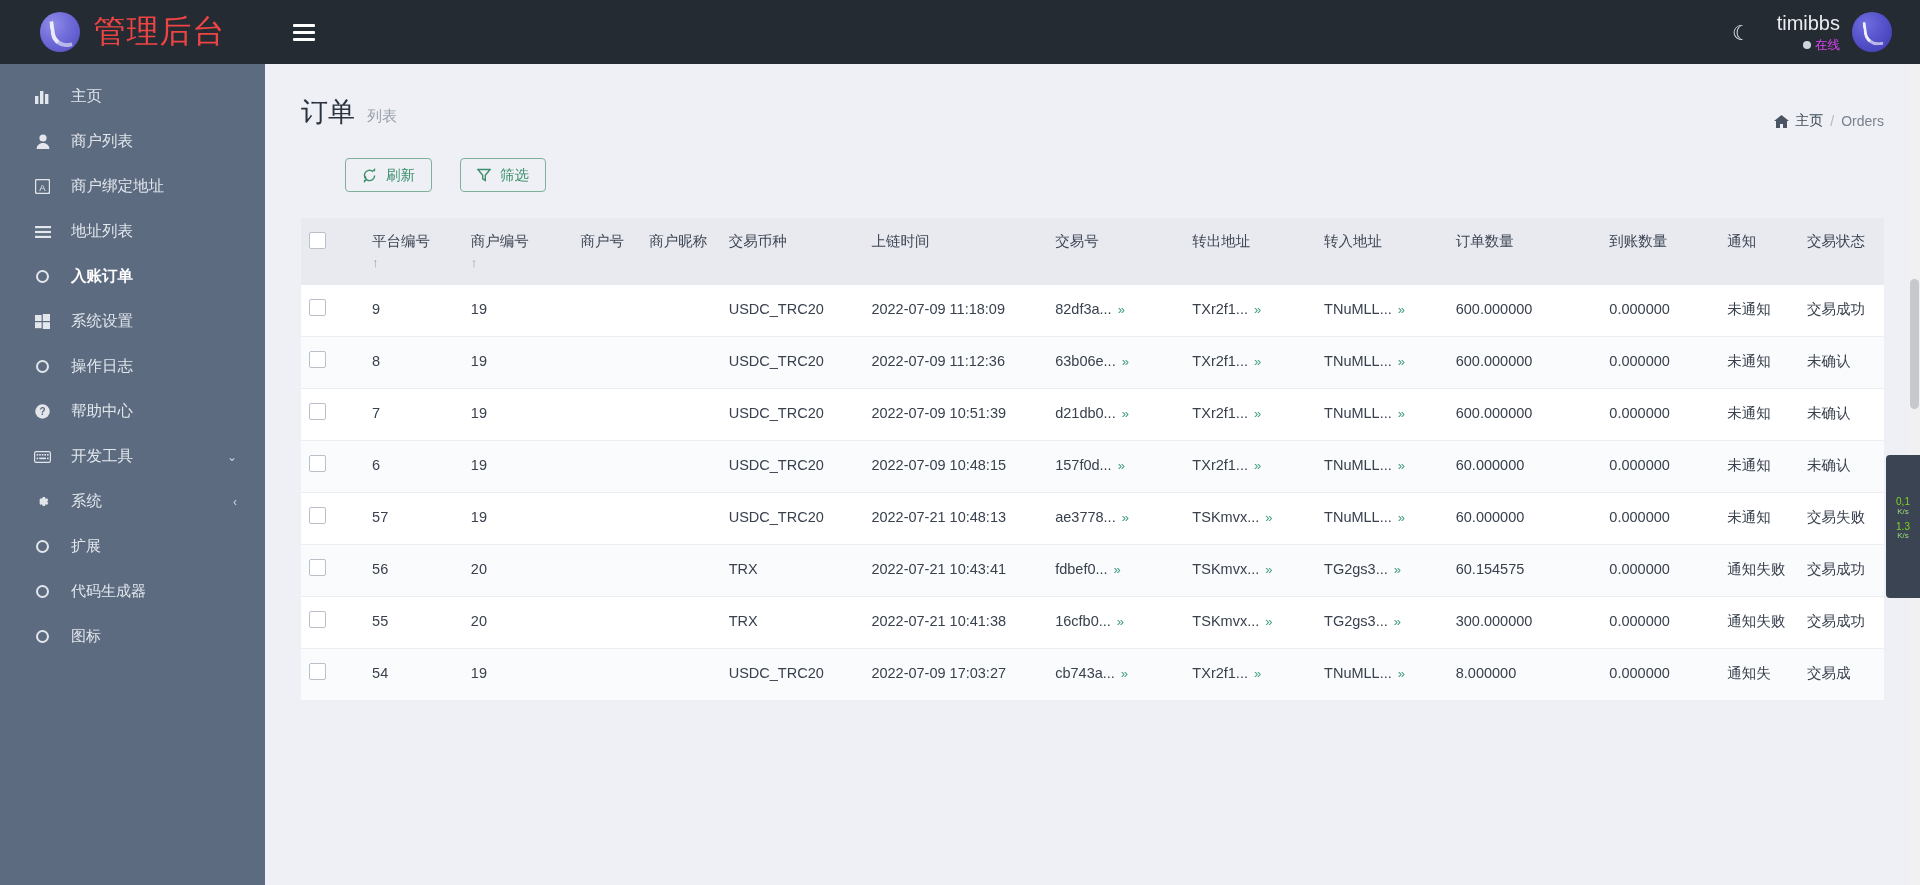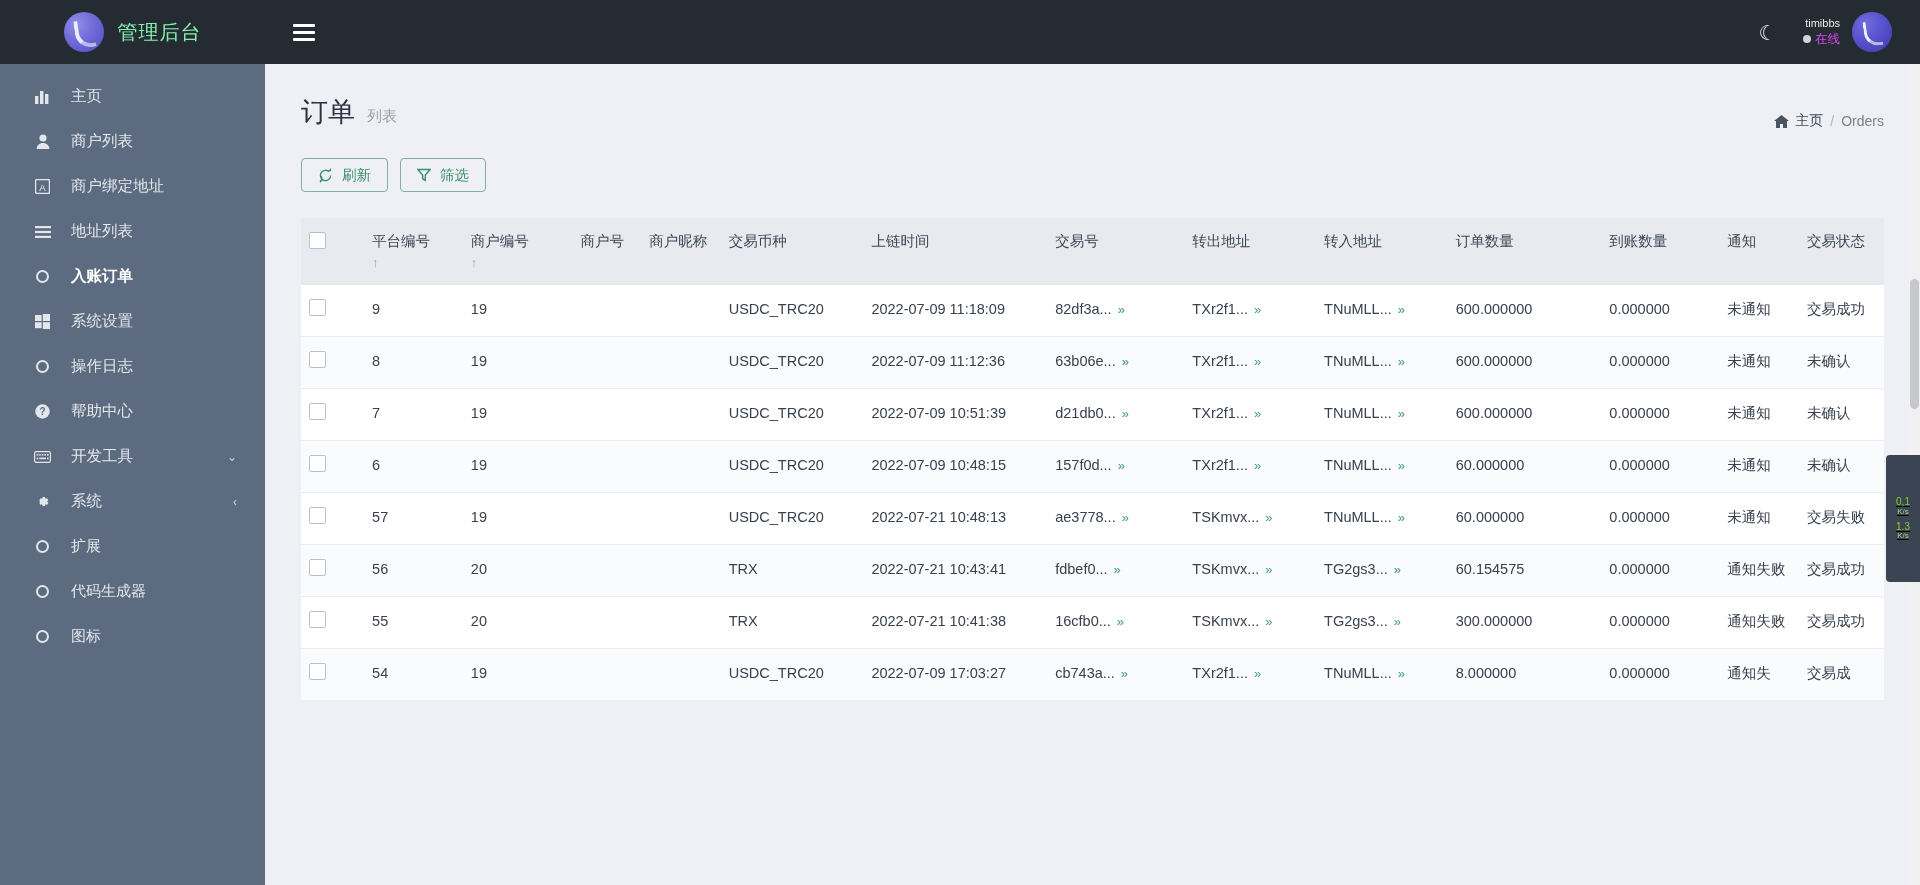--- a/index.html
+++ b/index.html
@@ -19,21 +19,21 @@
   .brand-logo {
     width: 40px; height: 40px; border-radius: 50%;
     background: radial-gradient(circle at 32% 30%, #8f8ce8 0%, #6f6bd8 45%, #4f4bbf 100%);
     position: relative; overflow: hidden;
   }
   .brand-logo::after {
     content: ""; position: absolute; left: 11px; top: 8px; width: 16px; height: 24px;
     border-left: 4px solid rgba(255,255,255,.85); border-bottom: 4px solid rgba(255,255,255,.55);
     border-radius: 0 0 0 16px; transform: rotate(-8deg);
   }
-  .brand-title { color: #86efac; font-size: 20px; letter-spacing: 1px; }
+  .brand-title { color: #ef4444; font-size: 32px; letter-spacing: 1px; }
 
   .nav { padding-top: 10px; overflow: hidden; }
   .nav-item {
     display: flex; align-items: center; height: 45px; padding-left: 34px;
     color: #e3e7ec; font-size: 15.5px; cursor: pointer; gap: 20px;
   }
   .nav-item.active { font-weight: bold; color: #ffffff; }
   .nav-item .ico { width: 17px; height: 17px; display: inline-flex; align-items: center; justify-content: center; flex: 0 0 17px; }
   .nav-item .lbl { flex: 1; }
   .nav-item .caret { margin-right: 28px; font-size: 12px; color: #cfd6de; }
@@ -46,21 +46,21 @@
   .topbar {
     height: 64px; flex: 0 0 64px; background: #242b33; display: flex; align-items: center;
     padding: 0 28px 0 28px; justify-content: space-between;
   }
   .burger { width: 22px; cursor: pointer; }
   .burger span { display: block; height: 3px; background: #fff; margin: 4px 0; border-radius: 1px; }
   .topright { display: flex; align-items: center; gap: 26px; }
   .moon { color: #e6e9ee; font-size: 21px; cursor: pointer; line-height: 1; }
   .userbox { display: flex; align-items: center; gap: 12px; cursor: pointer; }
   .usertext { text-align: right; line-height: 1.35; }
-  .uname { color: #e9ecf1; font-size: 11px; }
+  .uname { color: #e9ecf1; font-size: 20px; }
   .ustatus { color: #d946ef; font-size: 12.5px; }
   .ustatus .dot { display: inline-block; width: 8px; height: 8px; border-radius: 50%; background: #cfd5dd; margin-right: 4px; }
   .avatar {
     width: 40px; height: 40px; border-radius: 50%;
     background: radial-gradient(circle at 35% 30%, #6f6ce0 0%, #4f4bc4 60%, #3f3bb0 100%);
     position: relative; overflow: hidden;
   }
   .avatar::after {
     content: ""; position: absolute; left: 12px; top: 9px; width: 15px; height: 22px;
     border-left: 3px solid rgba(255,255,255,.9); border-bottom: 3px solid rgba(255,255,255,.6);
@@ -69,21 +69,21 @@
 
   .content { flex: 1; padding: 30px 36px 16px 36px; overflow: hidden; position: relative; border-radius: 22px; }
   .page-head { display: flex; align-items: flex-end; justify-content: space-between; }
   .ptitle { display: flex; align-items: baseline; gap: 12px; }
   .ptitle h1 { font-size: 27px; font-weight: normal; color: #2b3340; }
   .ptitle .sub { font-size: 15px; color: #98a0ab; }
   .crumb { display: flex; align-items: center; gap: 7px; font-size: 14px; color: #7a828e; }
   .crumb .home { color: #3f4a59; display: flex; align-items: center; gap: 6px; }
   .crumb .sep { color: #b2b8c0; }
 
-  .btnrow { display: flex; gap: 12px; margin-top: 28px; }
+  .btnrow { display: flex; gap: 28px; margin-top: 28px; margin-left: 44px; }
   .btn {
     display: inline-flex; align-items: center; gap: 9px; height: 34px; padding: 0 16px;
     border: 1px solid #7fb09a; border-radius: 4px; background: #eef0f5; color: #3b8f6b;
     font-size: 14.5px; cursor: pointer;
   }
 
   .tablewrap { margin-top: 26px; background: #fff; border-radius: 3px; }
   table { width: 100%; border-collapse: collapse; table-layout: fixed; }
   thead th {
     background: #e9eaf0; color: #3d4654; font-size: 14.5px; font-weight: normal;
@@ -105,23 +105,23 @@
   .c-time { width: 134px; } .c-txid { width: 100px; } .c-from { width: 96px; }
   .c-to { width: 96px; } .c-amt { width: 112px; } .c-recv { width: 86px; }
   .c-notify { width: 58px; } .c-status { width: 62px; }
 
   
   .scrollbar { position: absolute; right: 0; top: 64px; width: 11px; height: 821px; background: #f1f1f1; }
   .scrollthumb { position: absolute; top: 215px; left: 1px; width: 9px; height: 130px; background: #c6c8cc; border-radius: 5px; }
 
   
   .netwidget {
-    position: absolute; right: 0; top: 455px; width: 34px; height: 127px;
+    position: absolute; right: 0; top: 455px; width: 34px; height: 143px;
     background: #3b4452; border-radius: 4px 0 0 4px; display: flex;
-    flex-direction: column; align-items: center; padding-top: 8px; gap: 6px; cursor: pointer; text-decoration: underline;
+    flex-direction: column; align-items: center; padding-top: 8px; gap: 6px; cursor: pointer;
   }
   .netwidget .d { width: 11px; height: 11px; border-radius: 50%; }
   .netwidget .num { color: #7ed321; font-size: 10px; line-height: 1.05; text-align: center; }
   .netwidget .num small { font-size: 8px; display: block; color: #9fd87a; }
 </style>
 </head>
 <body>
 
 <div id="app">
 

